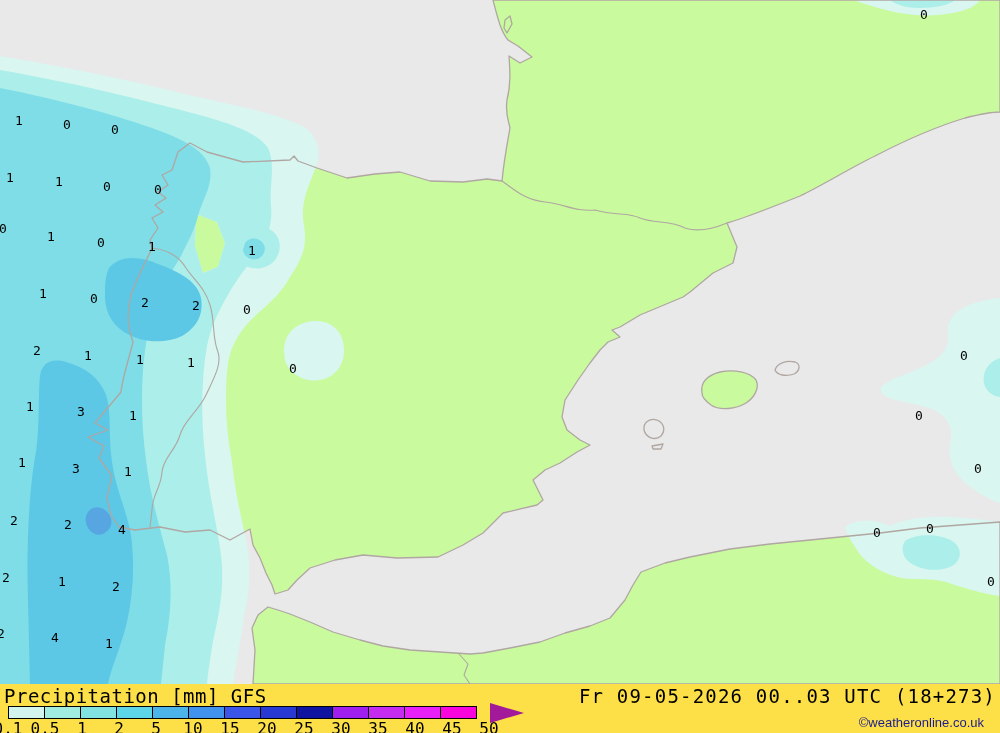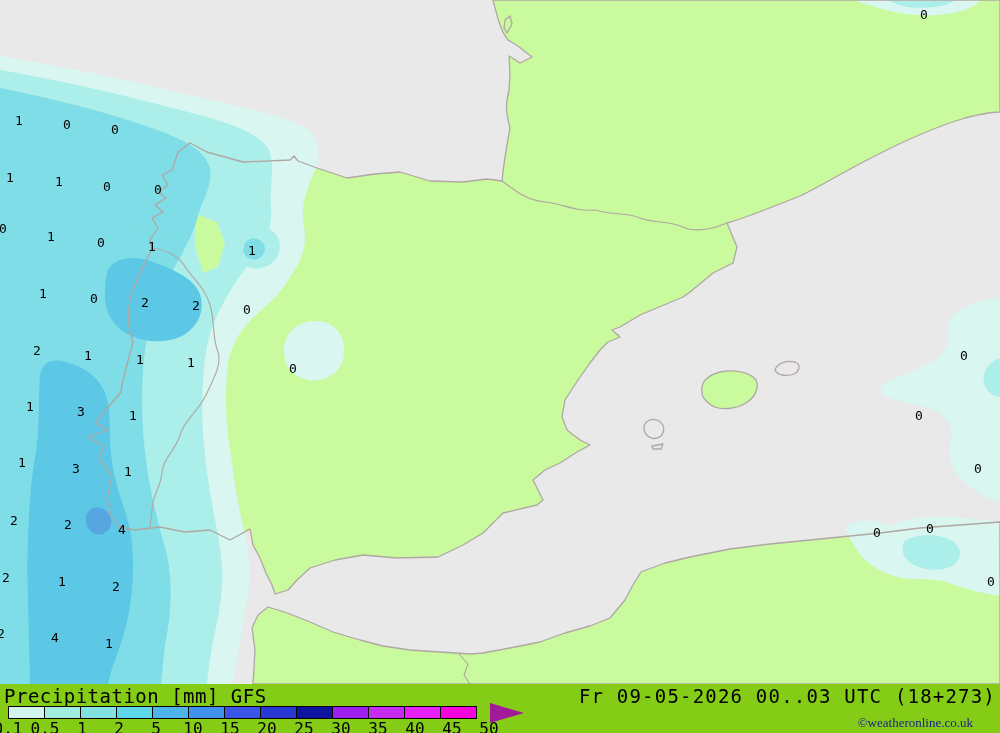--- a/index.html
+++ b/index.html
@@ -2,31 +2,31 @@
 <html style="--coast: #b0a6a2; --valcol: #000000; --copycol: #1b1b8f;"><head>
 <meta charset="utf-8">
 <style>
   html,body{margin:0;padding:0;background:#fff;}
   #stage{position:relative;width:1000px;height:733px;overflow:hidden;background:#fff;
          font-family:"DejaVu Sans Mono","Liberation Mono",monospace;}
   #map-svg{position:absolute;left:0;top:0;}
   .coast{fill:none;stroke:var(--coast,#b0a6a2);stroke-width:1.3;stroke-linejoin:round;stroke-linecap:round;}
   .border{fill:none;stroke:var(--coast,#b0a6a2);stroke-width:1.1;stroke-linejoin:round;stroke-linecap:round;}
   .map-value{font:13px "DejaVu Sans Mono",monospace;fill:var(--valcol,#000);text-anchor:middle;}
-  #legend{position:absolute;left:0;top:684px;width:1000px;height:49px;background:#84cc16;}
+  #legend{position:absolute;left:0;top:684px;width:1000px;height:49px;background:#fde047;}
   #legend-title{position:absolute;left:4px;top:1px;font-size:19px;letter-spacing:0.5px;color:#000;white-space:pre;}
   #legend-date{position:absolute;right:4px;top:1px;font-size:19px;letter-spacing:1.2px;color:#000;white-space:pre;}
   #scale-bar{position:absolute;left:8px;top:22px;height:13px;display:flex;}
   #scale-bar .seg{width:37px;height:13px;border:1px solid #000;margin-right:-1px;box-sizing:border-box;}
   #scale-arrow{position:absolute;left:490px;top:19px;width:0;height:0;
                border-top:10px solid transparent;border-bottom:10px solid transparent;
                border-left:34px solid #a21a9a;}
   #scale-labels{position:absolute;left:0;top:35px;width:1000px;height:14px;}
   .scale-label{position:absolute;top:0;transform:translateX(-50%);font-size:16px;color:#000;}
-  #copyright{position:absolute;right:27px;top:31px;font-family:Liberation Serif, serif;
+  #copyright{position:absolute;right:16px;top:31px;font-family:Liberation Sans, sans-serif;
              font-size:13px;color:var(--copycol,#1b1b8f);text-decoration:none;}
 </style>
 </head>
 <body>
 
 <div id="stage">
 
   <svg id="map-svg" width="1000" height="684" viewBox="0 0 1000 684">
     <defs>
       <path id="p-continent" d="M493,0 C497,15 500,30 508,40 L518,46 L532,57 L520,63 L509,56 C510,70 511,85 507,100 C505,115 509,122 510,128 C507,145 504,160 502,181 L487,179 L463,182 L430,181 L400,172 L375,174 L347,178 L317,168 L298,161 L294,156 L290,160 L243,162 L207,152 L190,143 L178,152 L172,170 L162,175 L168,185 L158,192 L166,198 L155,205 L163,212 L152,218 L158,228 L150,240 L152,248 C146,262 138,275 131,295 C127,315 127,325 133,342 C128,362 122,380 121,392 L95,423 L108,430 L88,437 L104,446 L99,458 L112,476 L107,498 L111,515 L119,527 L135,530 L160,527 L185,532 L210,530 L230,540 L250,529 L253,545 L260,558 L266,573 L272,585 L275,594 L288,590 L297,580 L310,568 L335,560 L363,555 L397,558 L438,557 L463,545 L483,533 L493,523 L503,513 L537,505 L543,500 L533,480 L545,470 L560,463 L577,452 L590,445 L580,440 L567,430 L562,417 L565,400 L578,380 L590,363 L600,350 L608,342 L620,337 L612,330 L620,327 L640,315 L683,297 L690,292 L713,273 L733,263 L737,247 L727,223 C745,218 770,208 800,196 C825,184 850,168 875,156 C900,143 935,127 965,118 C985,113 995,112 1000,112 L1000,0 Z"></path>

